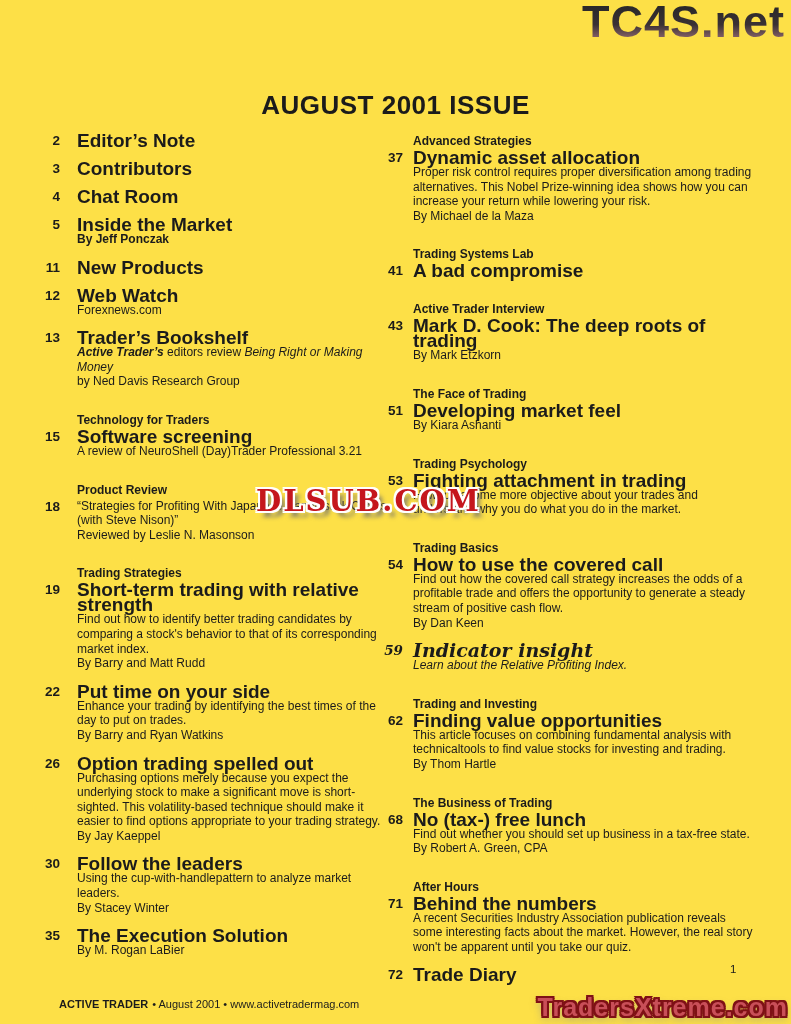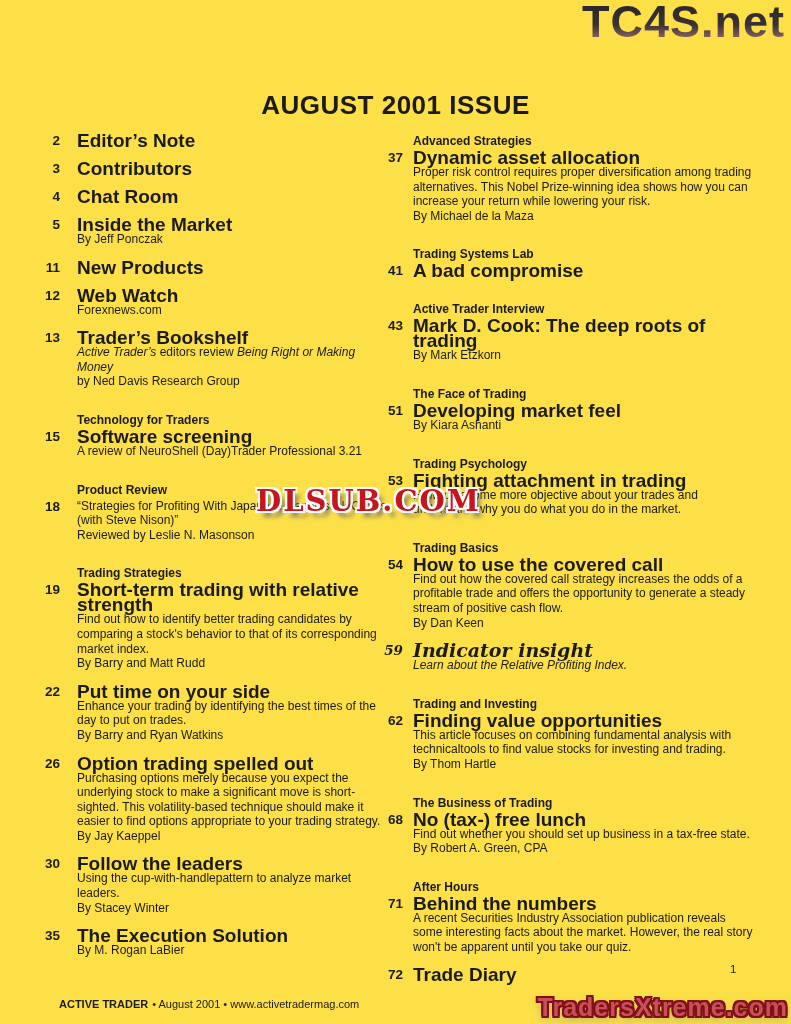--- a/index.html
+++ b/index.html
@@ -35,24 +35,24 @@
   .col-left .sec{margin-left:37px;}
   .col-right .sec{margin-left:30px;}
   .row{display:flex;align-items:flex-start;}
   .num{flex:none;font-weight:700;font-size:13.5px;line-height:15px;text-align:right;width:20px;}
   .col-left .num{margin-right:17px;}
   .col-right .num{margin-right:10px;}
   .body{flex:1;min-width:0;}
   .t{font-weight:700;font-size:19px;line-height:15px;}
   .t.plain{font-weight:400;font-size:12px;line-height:14.6px;}
   .d,.b{font-weight:400;font-size:12px;line-height:14.6px;}
-  .b.strong{font-weight:400;}
+  .b.strong{font-weight:700;}
   .slab .num,.slab .t{font-family:"DejaVu Serif",serif;}
   .slab .d{font-family:"Liberation Sans",sans-serif;}
-  .bi{font-weight:400;font-style:italic;}
+  .bi{font-weight:700;font-style:italic;}
 
   .footer{position:absolute;left:47px;top:998px;font-size:11px;margin-left:12px;}
   .footer .brand{font-weight:700;}
   .footer .rest{margin-left:4px;}
   .pageno{position:absolute;left:730px;top:963px;font-size:11.5px;}
 </style>
 </head>
 <body>
 
 <div class="page">

